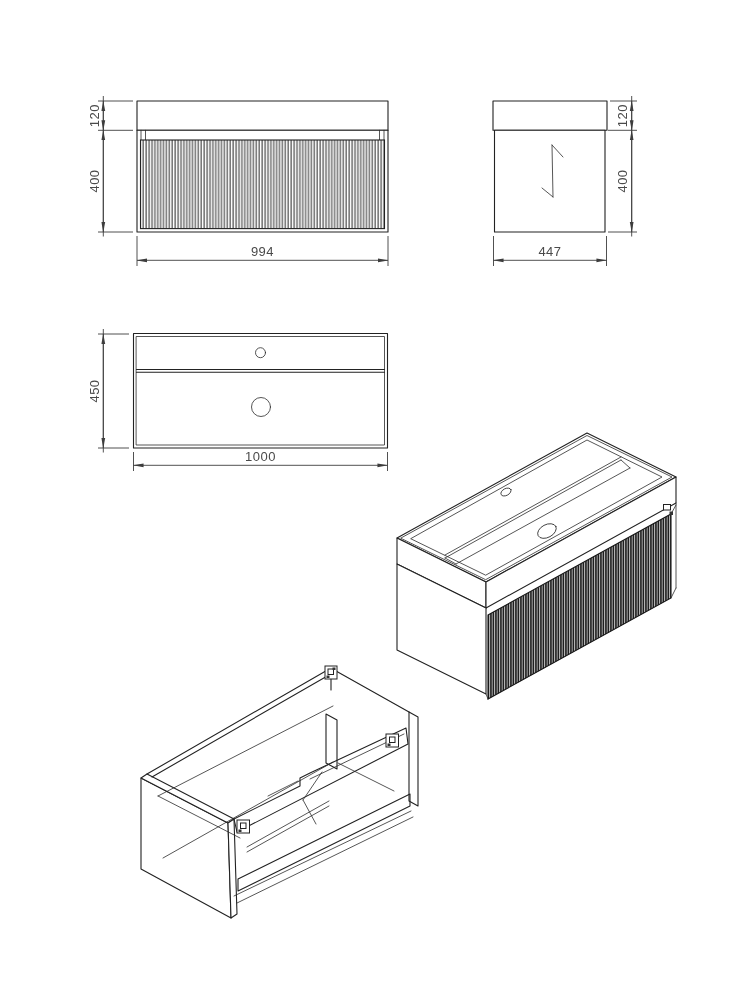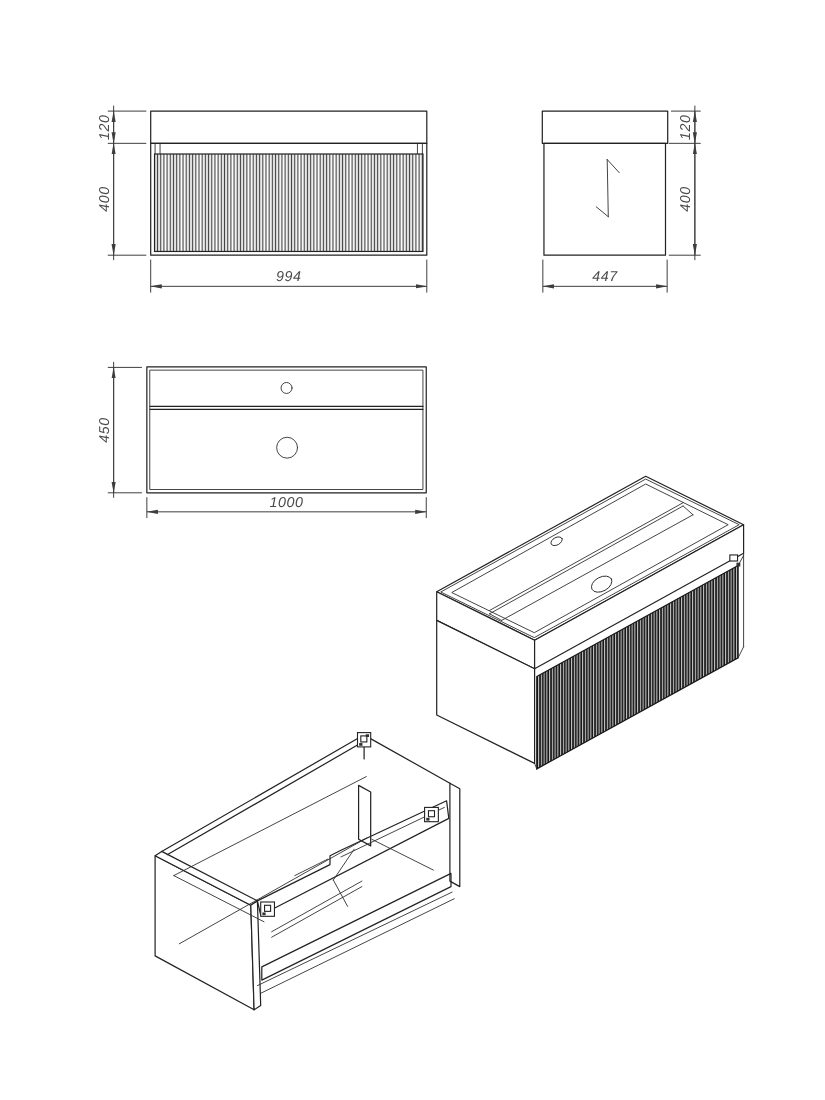--- a/index.html
+++ b/index.html
@@ -2,21 +2,20 @@
 <html><head>
 <meta charset="utf-8">
 <style>
   html,body{margin:0;padding:0;background:#ffffff;}
   .sheet{
     position:relative;
     width:750px;height:1000px;
     background:#ffffff;
     font-family:"Liberation Sans", sans-serif;
     overflow:hidden;
-    font-style:italic;
   }
   svg{display:block;}
   .geo{stroke:#222222;stroke-width:1.1;fill:none;stroke-linecap:round;stroke-linejoin:round;}
   .geo-thin{stroke:#2b2b2b;stroke-width:0.8;fill:none;stroke-linecap:round;stroke-linejoin:round;}
   .face{fill:#ffffff;stroke:#222222;stroke-width:1.1;stroke-linejoin:round;}
   .dimline{stroke:#3d3d3d;stroke-width:0.9;fill:none;}
   .dimtext{fill:#4a4a4a;font-size:13px;letter-spacing:0.5px;}
   .bracket rect{fill:#ffffff;stroke:#222222;stroke-width:1;}
   .bracket .dark{fill:#333333;stroke:none;}
 </style>

